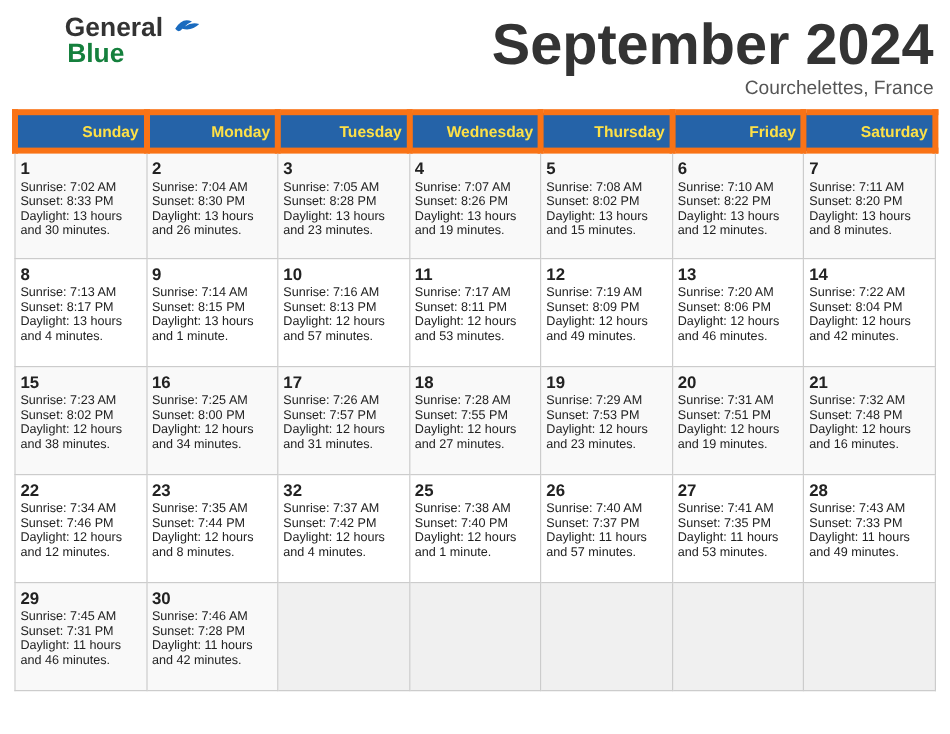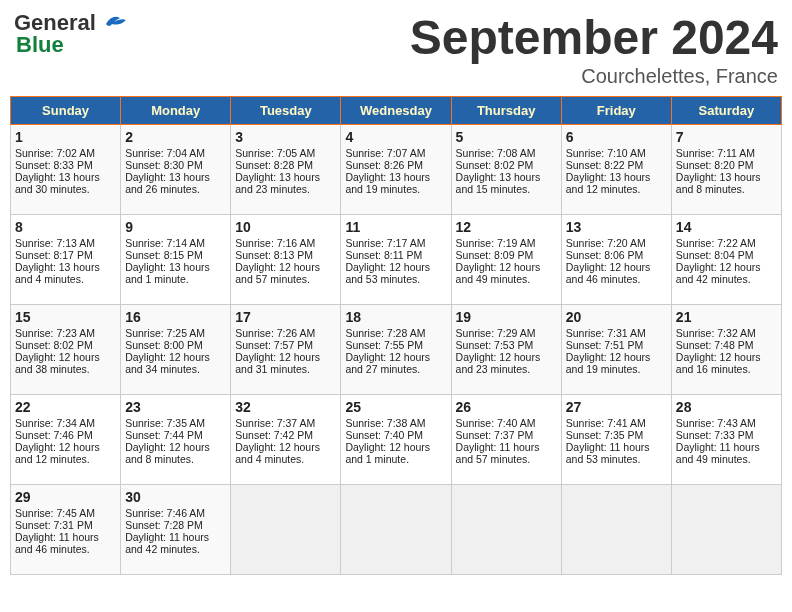--- a/index.html
+++ b/index.html
@@ -14,46 +14,47 @@
       display: flex;
       justify-content: space-between;
       align-items: flex-start;
       margin-bottom: 8px;
       padding: 0 4px;
     }
     .logo {
       display: flex;
       flex-direction: column;
       align-items: flex-start;
+      margin-left: 40px;
     }
     .title-block {
       text-align: right;
     }
     .month-title {
       font-size: 48px;
       font-weight: bold;
       color: #333;
     }
     .location-title {
-      font-size: 20px;
+      font-size: 16px;
       color: #555;
     }
     table {
       width: 100%;
       border-collapse: collapse;
       table-layout: fixed;
     }
     thead tr th {
       background-color: #2563a8;
-      color: #fef9c3;
+      color: #fde047;
       font-size: 13px;
       font-weight: bold;
       padding: 6px 4px;
-      text-align: center;
-      border: 1px solid #f97316;
+      text-align: right;
+      border: 5px solid #f97316;
     }
     tbody tr td {
       border: 1px solid #ccc;
       vertical-align: top;
       padding: 4px 4px;
       font-size: 10.5px;
       color: #222;
       background: #fff;
       height: 90px;
     }

